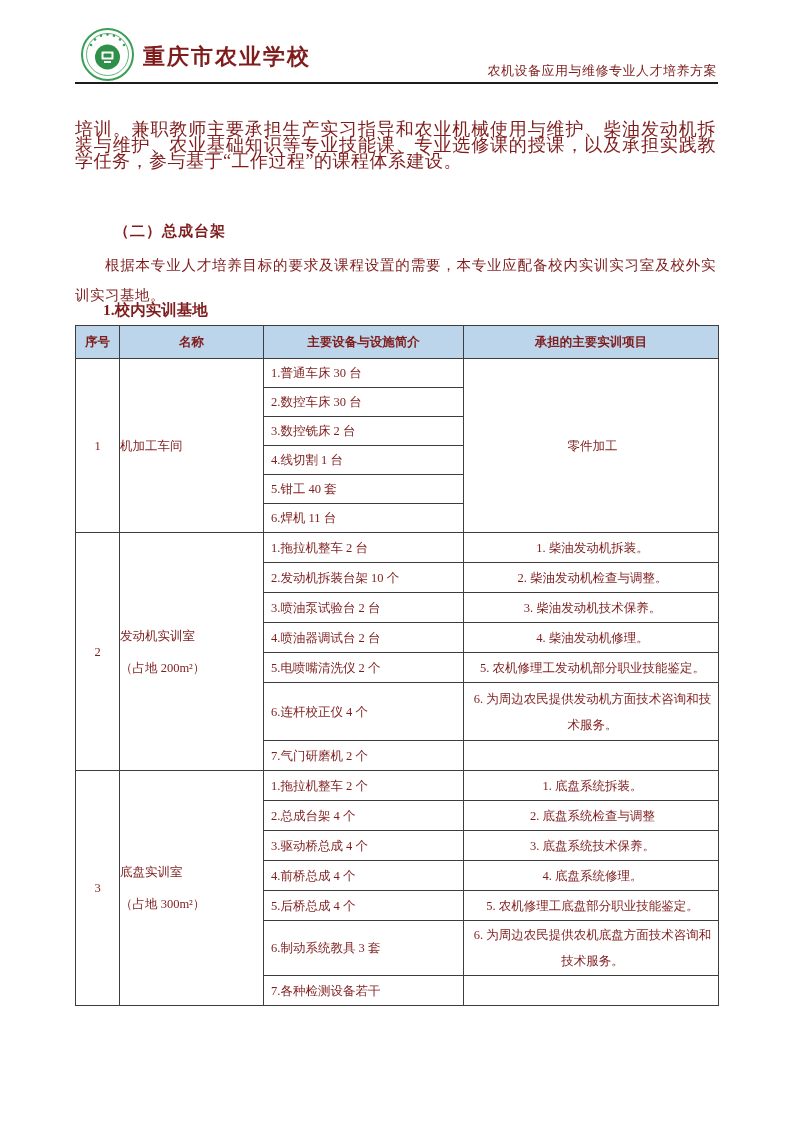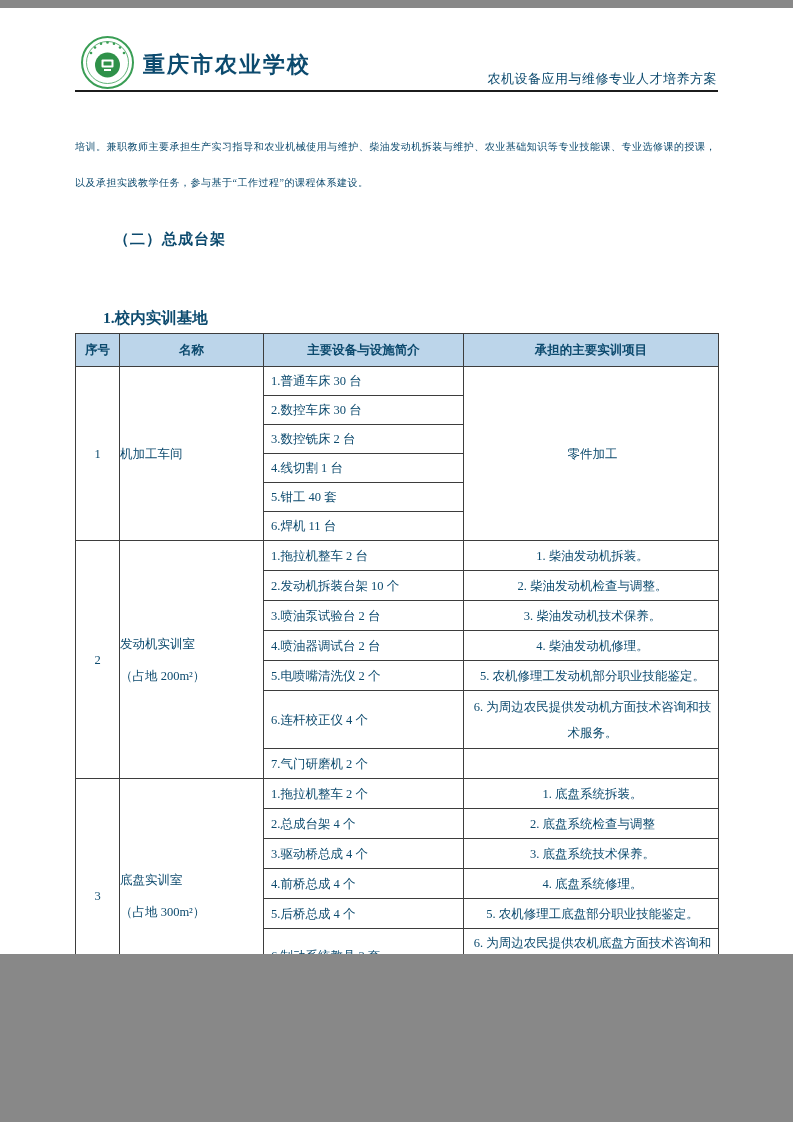--- a/index.html
+++ b/index.html
@@ -1,24 +1,24 @@
 <!DOCTYPE html>
 <html><head>
 <meta charset="utf-8">
 <style>
   * { margin: 0; padding: 0; box-sizing: border-box; }
   html, body { background: #888; }
   .page {
     position: relative;
     width: 793px;
-    height: 946px;
+    height: 1122px;
     background: #ffffff;
-    margin: 8px auto;
+    margin: 0 auto;
     font-family: "Liberation Serif", "DejaVu Serif", serif;
-    color: #0c4a6e;
+    color: #7f1d1d;
     overflow: hidden;
   }
 
   
   .logo {
     position: absolute; left: 80px; top: 27px;
     width: 55px; height: 55px;
   }
   .school-name {
     position: absolute; left: 143px; top: 42px;
@@ -29,21 +29,21 @@
     font-size: 13px; letter-spacing: 0.5px;
   }
   .header-rule {
     position: absolute; left: 75px; top: 82px;
     width: 643px; height: 2px; background: #1c1c1c;
   }
 
   
   .para-continuation {
     position: absolute; left: 75px; top: 121px; width: 641px;
-    font-size: 10px; line-height: 36px;
+    font-size: 18px; line-height: 16px;
     text-align: justify; letter-spacing: 0.5px;
   }
   .section-heading {
     position: absolute; left: 114px; top: 222px;
     font-size: 15px; font-weight: bold; letter-spacing: 1px;
   }
   .section-intro {
     position: absolute; left: 75px; top: 250px; width: 641px;
     font-size: 14.5px; line-height: 30px;
     text-align: justify; text-indent: 30px; letter-spacing: 0.5px;
@@ -111,20 +111,21 @@
       <rect x="23.5" y="26.5" width="8" height="4" rx="0.5" fill="#2f9149"></rect>
       <rect x="24" y="34" width="7" height="2" fill="#ffffff"></rect>
     </svg>
   </div>
   <div class="school-name">重庆市农业学校</div>
   <div class="doc-title">农机设备应用与维修专业人才培养方案</div>
   <div class="header-rule"></div>
 
   <div class="para-continuation">培训。兼职教师主要承担生产实习指导和农业机械使用与维护、柴油发动机拆装与维护、农业基础知识等专业技能课、专业选修课的授课，以及承担实践教学任务，参与基于“工作过程”的课程体系建设。</div>
   <div class="section-heading">（二）总成台架</div>
+  <div class="section-intro">根据本专业人才培养目标的要求及课程设置的需要，本专业应配备校内实训实习室及校外实训实习基地。</div>
   <div class="sub-heading">1.校内实训基地</div>
 
   <table class="facility">
     <colgroup>
       <col style="width:44px">
         <col style="width:144px">
         <col style="width:200px">
         <col style="width:255px">
     </colgroup>
     <tbody>

